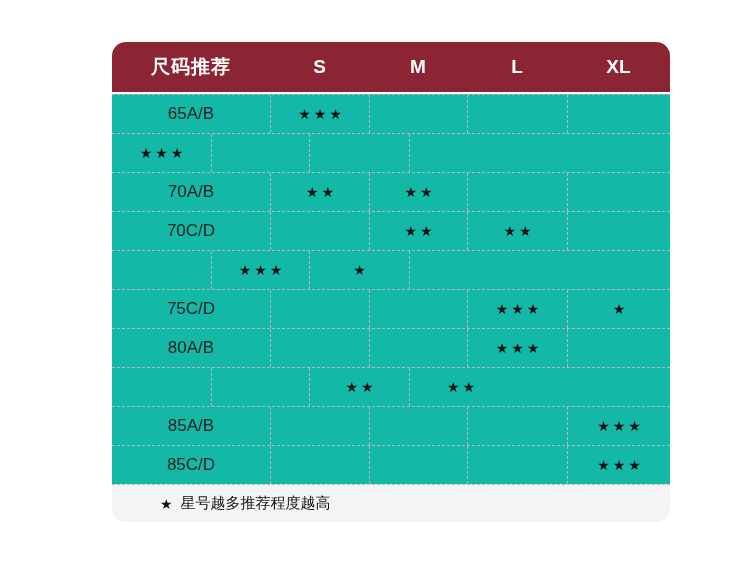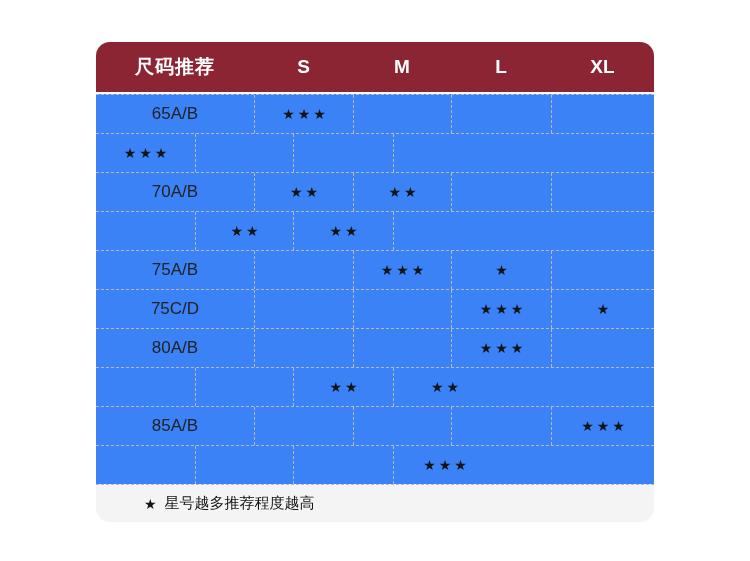--- a/index.html
+++ b/index.html
@@ -1,32 +1,32 @@
 <!DOCTYPE html>
 <html><head>
 <meta charset="utf-8">
 <style>
   * { margin:0; padding:0; box-sizing:border-box; }
   html,body { width:750px; height:561px; background:#ffffff;
     font-family:"Liberation Sans","DejaVu Sans",sans-serif; }
   .page { position:relative; width:750px; height:561px; background:#ffffff; overflow:hidden; }
 
-  .size-table { position:absolute; left:96px; top:42px; width:558px; }
+  .size-table { position:absolute; left:112px; top:42px; width:558px; }
 
   
   .thead { display:flex; height:50px; background:#8B2533;
     border-radius:14px 14px 0 0; color:#ffffff; }
   .cell { display:flex; align-items:center; justify-content:center; }
   .c0 { width:158px; } .c1 { width:99px; } .c2 { width:98px; }
   .c3 { width:100px; } .c4 { width:103px; }
   .thead .c0 { font-weight:700; font-size:19px; letter-spacing:1px; }
   .thead .csize { font-size:19px; font-weight:600; }
 
   
-  .tbody { background:#3b82f6; margin-top:2px; }
+  .tbody { background:#14b8a6; margin-top:2px; }
   .row { display:flex; height:39px; border-top:1px dashed #b9b9b9; }
   .row .cell + .cell { border-left:1px dashed #b9b9b9; }
   .label-cell { font-size:17px; color:#222222; }
   .star-cell { font-size:14px; color:#141414; letter-spacing:3px;
     padding-left:3px; white-space:nowrap; }
 
   
   .tfoot { background:#f4f4f4; height:38px; border-top:1px dashed #b9b9b9;
     border-radius:0 0 14px 14px; display:flex; align-items:center;
     padding-left:48px; font-size:15px; color:#141414; }
@@ -61,27 +61,27 @@
           <div class="cell c4 star-cell"></div>
         </div>
         <div class="row">
           <div class="cell c0 label-cell">70A/B</div>
           <div class="cell c1 star-cell">★★</div>
           <div class="cell c2 star-cell">★★</div>
           <div class="cell c3 star-cell"></div>
           <div class="cell c4 star-cell"></div>
         </div>
         <div class="row">
+          <div class="cell c0 label-cell">70C/D</div>
           <div class="cell c1 star-cell"></div>
           <div class="cell c2 star-cell">★★</div>
           <div class="cell c3 star-cell">★★</div>
           <div class="cell c4 star-cell"></div>
         </div>
         <div class="row">
-          <div class="cell c0 label-cell">75A/B</div>
           <div class="cell c1 star-cell"></div>
           <div class="cell c2 star-cell">★★★</div>
           <div class="cell c3 star-cell">★</div>
           <div class="cell c4 star-cell"></div>
         </div>
         <div class="row">
           <div class="cell c0 label-cell">75C/D</div>
           <div class="cell c1 star-cell"></div>
           <div class="cell c2 star-cell"></div>
           <div class="cell c3 star-cell">★★★</div>
@@ -101,20 +101,21 @@
           <div class="cell c4 star-cell">★★</div>
         </div>
         <div class="row">
           <div class="cell c0 label-cell">85A/B</div>
           <div class="cell c1 star-cell"></div>
           <div class="cell c2 star-cell"></div>
           <div class="cell c3 star-cell"></div>
           <div class="cell c4 star-cell">★★★</div>
         </div>
         <div class="row">
+          <div class="cell c0 label-cell">85C/D</div>
           <div class="cell c1 star-cell"></div>
           <div class="cell c2 star-cell"></div>
           <div class="cell c3 star-cell"></div>
           <div class="cell c4 star-cell">★★★</div>
         </div>
       </div>
 
     <div class="tfoot">
       <span class="star">★</span>
       <span>星号越多推荐程度越高</span>

